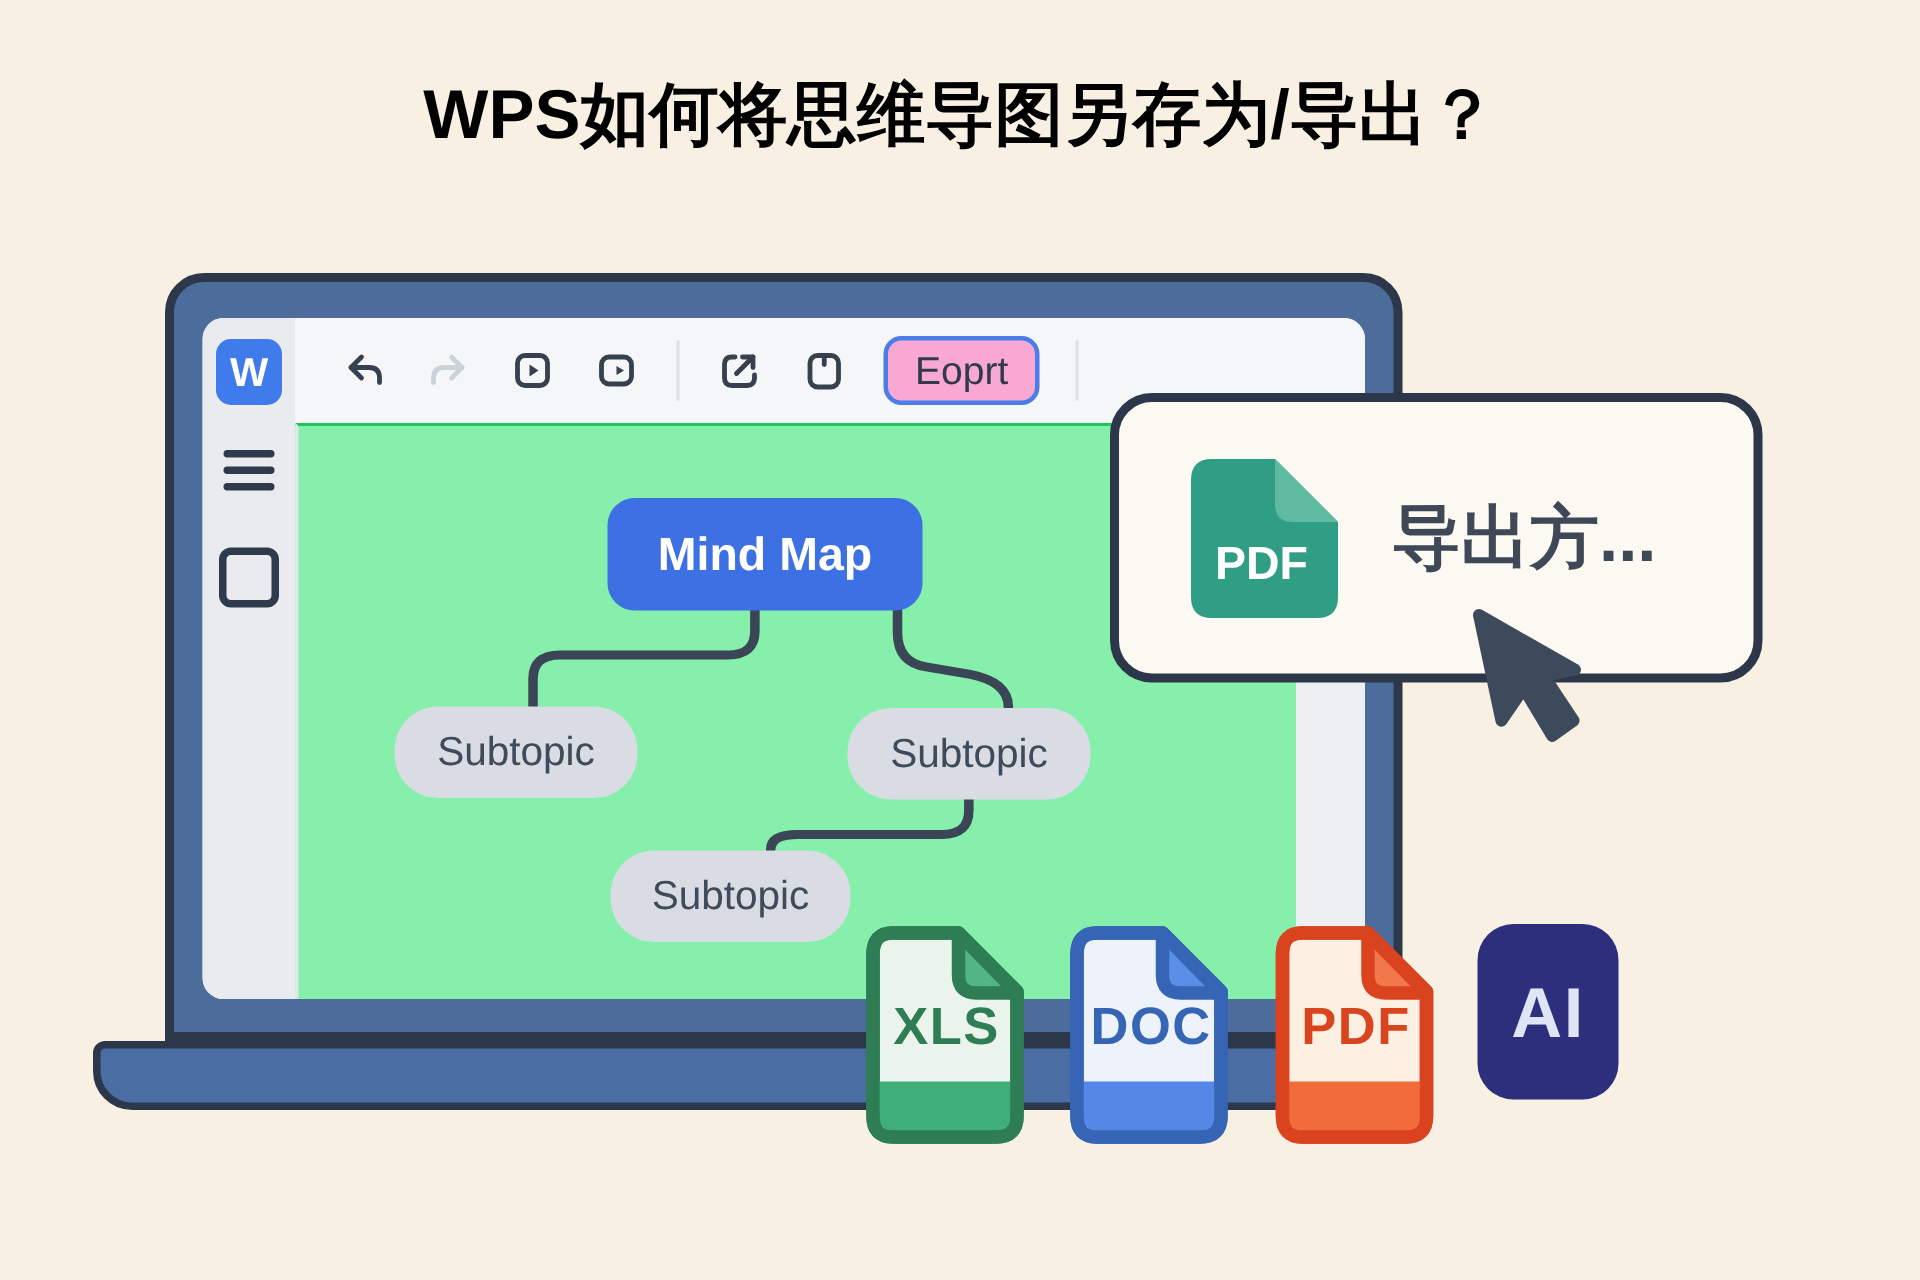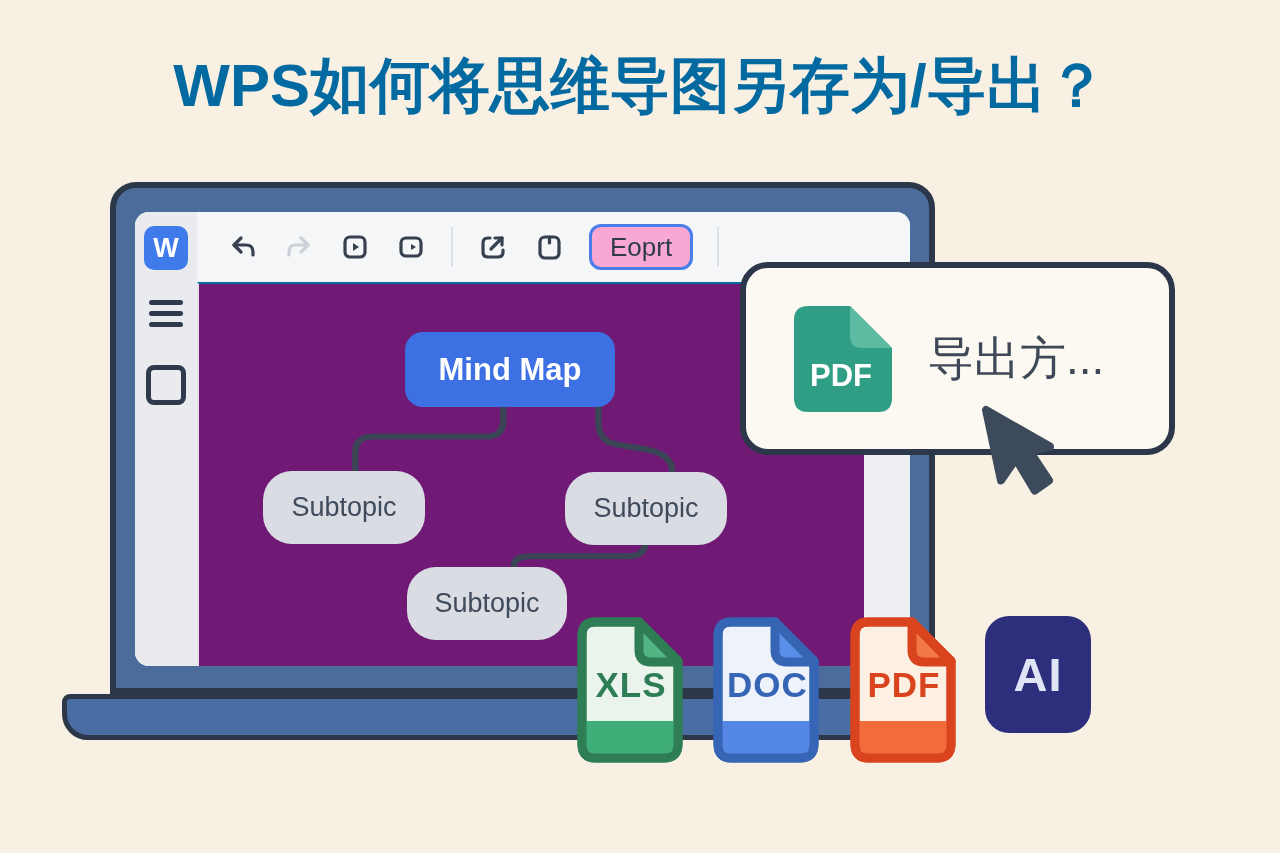--- a/index.html
+++ b/index.html
@@ -1,21 +1,21 @@
 <!DOCTYPE html>
 <html><head>
 <meta charset="utf-8">
 <style>
   html,body{margin:0;padding:0;overflow:hidden;background:#f8f0e2;}
   body{width:1280px;height:853px;font-family:"Liberation Sans","DejaVu Sans",sans-serif;}
   .stage{position:relative;width:1280px;height:853px;background:#f8f0e2;}
 
   
   .title{position:absolute;top:46px;left:0;right:0;margin:0;text-align:center;
-         font-size:60px;font-weight:800;color:#0369a1;letter-spacing:0;}
+         font-size:46px;font-weight:800;color:#000000;letter-spacing:0;}
 
   
   .laptop-screen{position:absolute;left:110px;top:182px;width:825px;height:512px;
       box-sizing:border-box;background:#4c6d9c;border:6px solid #2c3849;
       border-radius:26px 26px 0 0;padding:24px 19px 22px 19px;}
   .screen-inner{width:100%;height:100%;background:#ffffff;border-radius:14px;
       overflow:hidden;display:flex;position:relative;}
   .laptop-base{position:absolute;left:62px;top:694px;width:888px;height:46px;
       box-sizing:border-box;background:#4a6da3;border:5px solid #2c3849;
       border-radius:8px 8px 26px 26px;}
@@ -33,52 +33,52 @@
   .main{flex:1;display:flex;flex-direction:column;min-width:0;}
   .toolbar{height:70px;flex:none;background:#f4f6f8;display:flex;align-items:center;
       padding-left:30px;gap:24px;}
   .tb-icon{width:32px;height:32px;display:flex;align-items:center;justify-content:center;flex:none;}
   .tb-divider{width:2px;height:40px;background:#dcdfe4;flex:none;}
   .export-btn{box-sizing:border-box;height:46px;min-width:92px;padding:0 18px;
       border:3px solid #4a7de8;border-radius:12px;background:#f9a8d4;color:#2f3b4c;
       font-size:26px;font-family:inherit;display:flex;align-items:center;justify-content:center;}
 
   
-  .canvas{flex:1;position:relative;background:#701a75;border-top:2px solid #0369a1;
+  .canvas{flex:1;position:relative;background:#86efac;border-top:2px solid #22c55e;
       border-left:2px solid #e2e5ea;min-width:0;}
   .canvas-right-margin{position:absolute;right:0;top:0;bottom:0;width:46px;background:#edeff2;}
   .connectors{position:absolute;left:0;top:0;width:100%;height:100%;}
   .node-root{position:absolute;left:206px;top:48px;width:210px;height:75px;background:#3d71e3;
       border-radius:18px;color:#fff;font-size:31px;font-weight:700;
       display:flex;align-items:center;justify-content:center;}
-  .node-sub{position:absolute;width:162px;height:73px;background:#d9dce2;border-radius:29px;
+  .node-sub{position:absolute;width:162px;height:61px;background:#d9dce2;border-radius:29px;
       color:#3f4a5a;font-size:27px;display:flex;align-items:center;justify-content:center;}
   .sub-left{left:64px;top:187px;}
   .sub-right{left:366px;top:188px;}
   .sub-bottom{left:208px;top:283px;width:160px;}
 
   
   .popup{position:absolute;left:740px;top:262px;width:435px;height:193px;box-sizing:border-box;
       background:#fcf9f2;border:6px solid #2c3849;border-radius:28px;
       display:flex;align-items:center;padding:0 24px 0 48px;gap:36px;}
   .pdf-file{position:relative;width:98px;height:106px;flex:none;}
   .pdf-file .pdf-label{position:absolute;left:0;right:4px;top:52px;text-align:center;
       color:#fff;font-weight:700;font-size:31px;}
-  .popup-label{font-size:46px;font-weight:400;color:#3e4857;white-space:nowrap;}
+  .popup-label{font-size:46px;font-weight:700;color:#3e4857;white-space:nowrap;}
 
   .cursor{position:absolute;left:972px;top:404px;}
 
   
   .format-icon{position:absolute;top:617px;width:106px;height:146px;}
   .format-icon .label{position:absolute;left:14px;right:12px;top:48px;text-align:center;
       font-weight:800;font-size:35px;letter-spacing:1px;}
   .fmt-xls{left:577px;} .fmt-xls .label{color:#2e7d55;}
   .fmt-doc{left:713px;} .fmt-doc .label{color:#3565b4;}
   .fmt-pdf{left:850px;} .fmt-pdf .label{color:#d9441f;}
-  .fmt-ai{position:absolute;left:985px;top:616px;width:106px;height:117px;border-radius:24px;
+  .fmt-ai{position:absolute;left:985px;top:616px;width:94px;height:117px;border-radius:24px;
       background:#2d2f7d;color:#dfe5f5;font-size:47px;font-weight:800;letter-spacing:1px;
       display:flex;align-items:center;justify-content:center;}
 </style>
 </head>
 <body>
 
 <div class="stage">
 
   <h1 class="title">WPS如何将思维导图另存为/导出？</h1>
 

